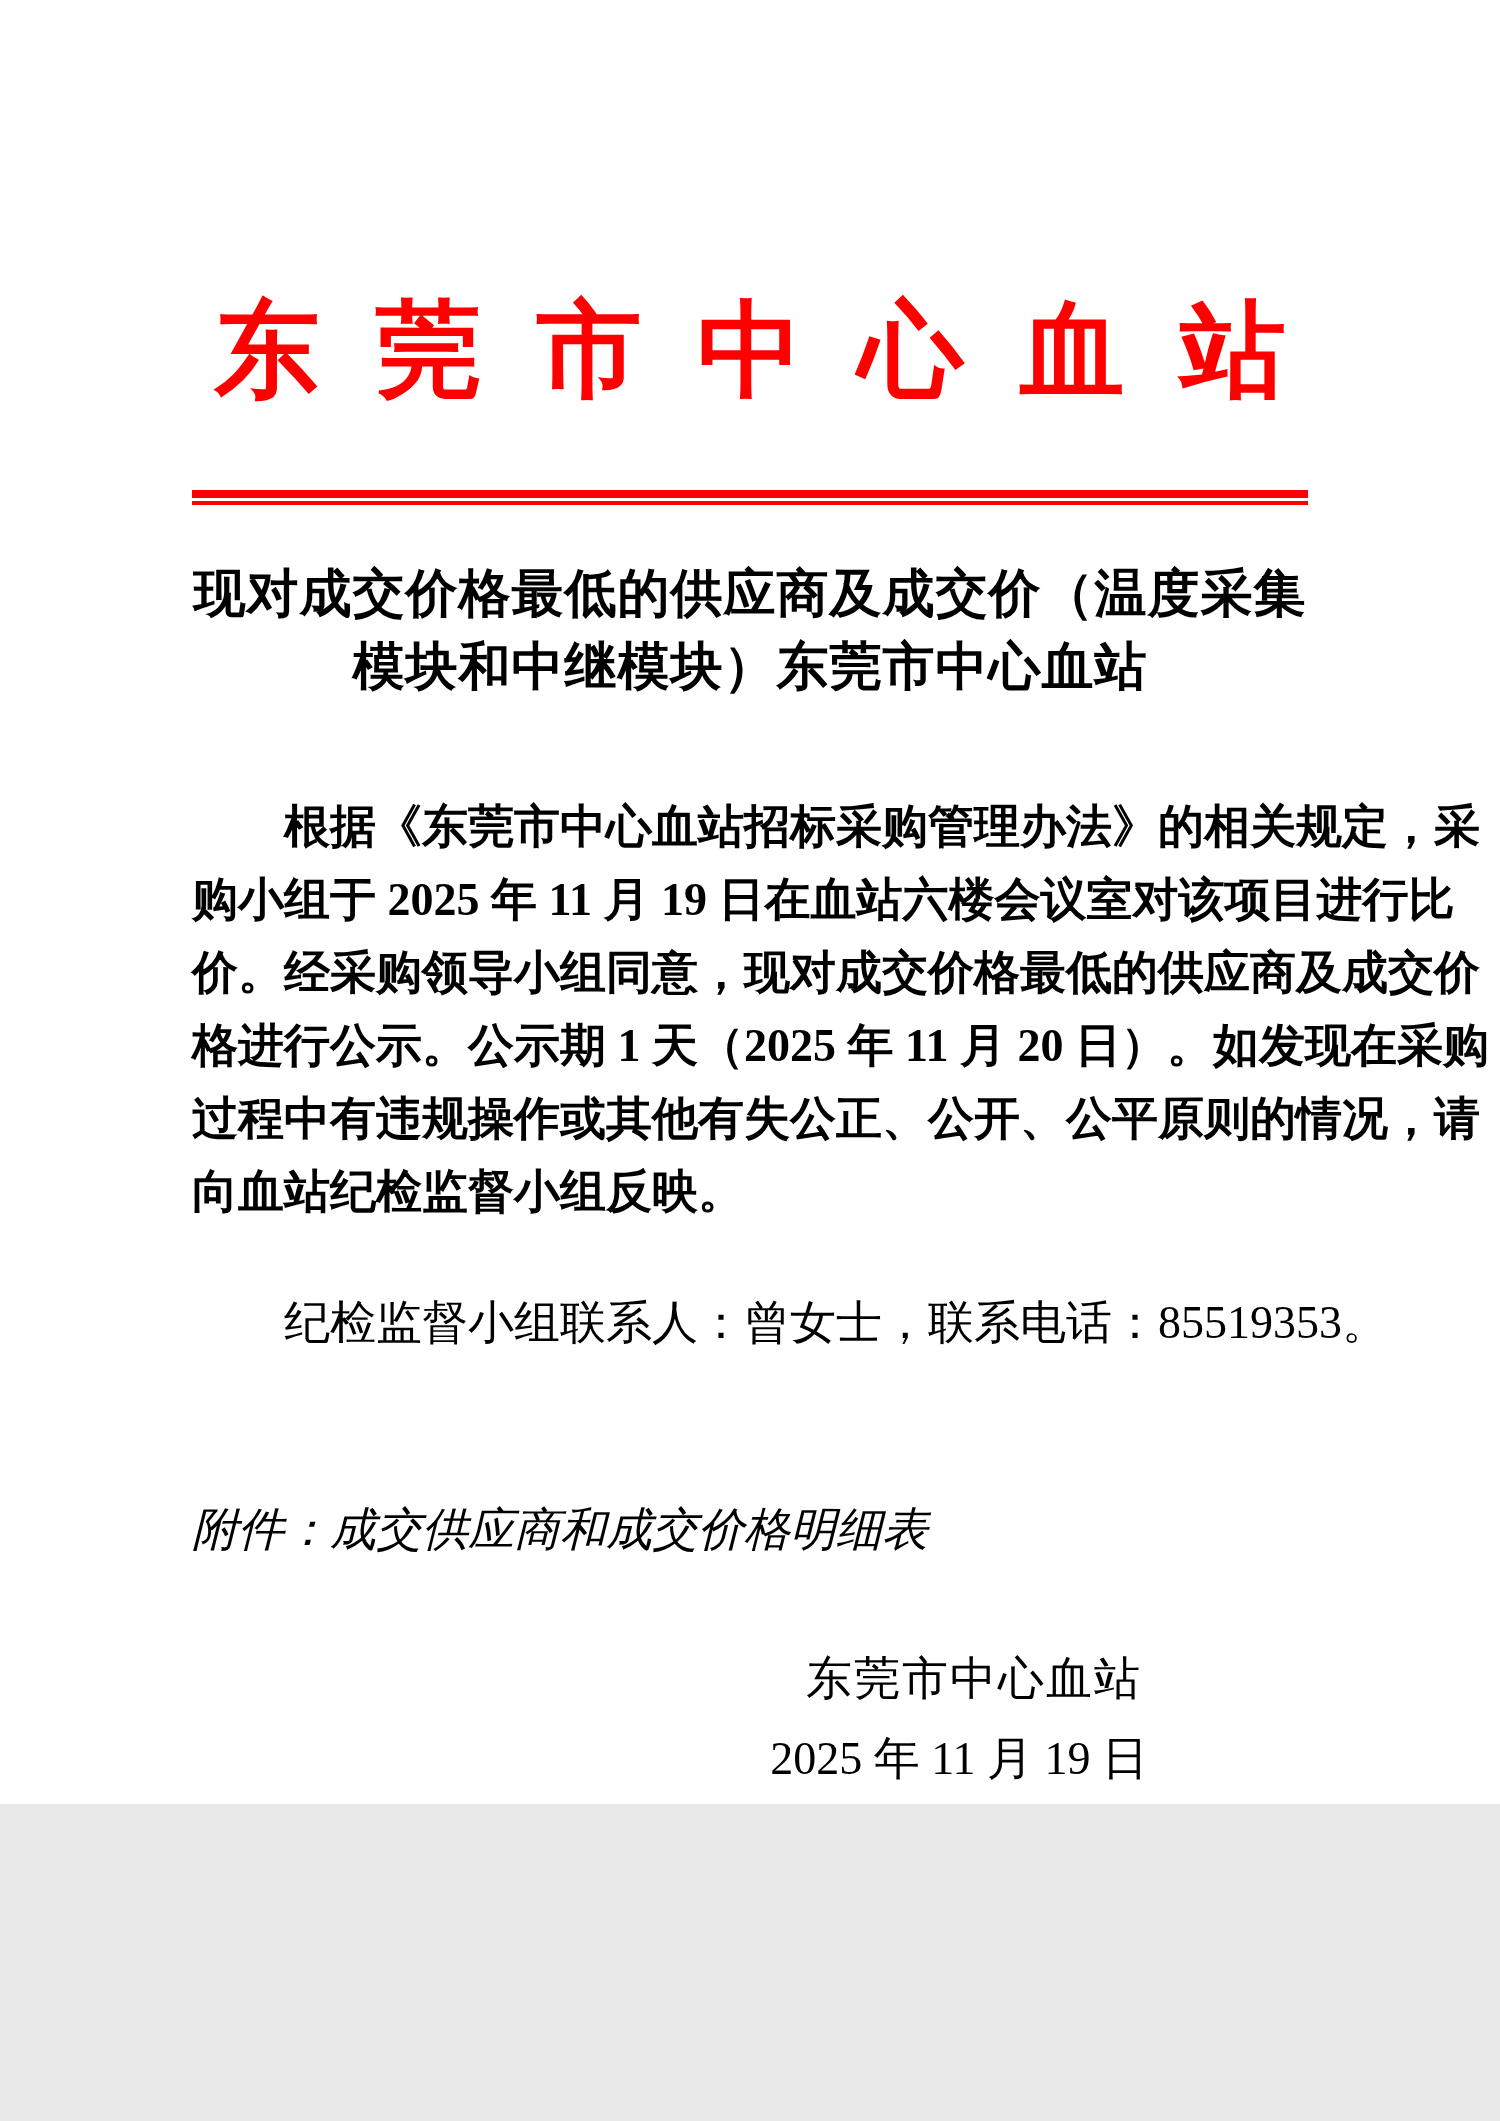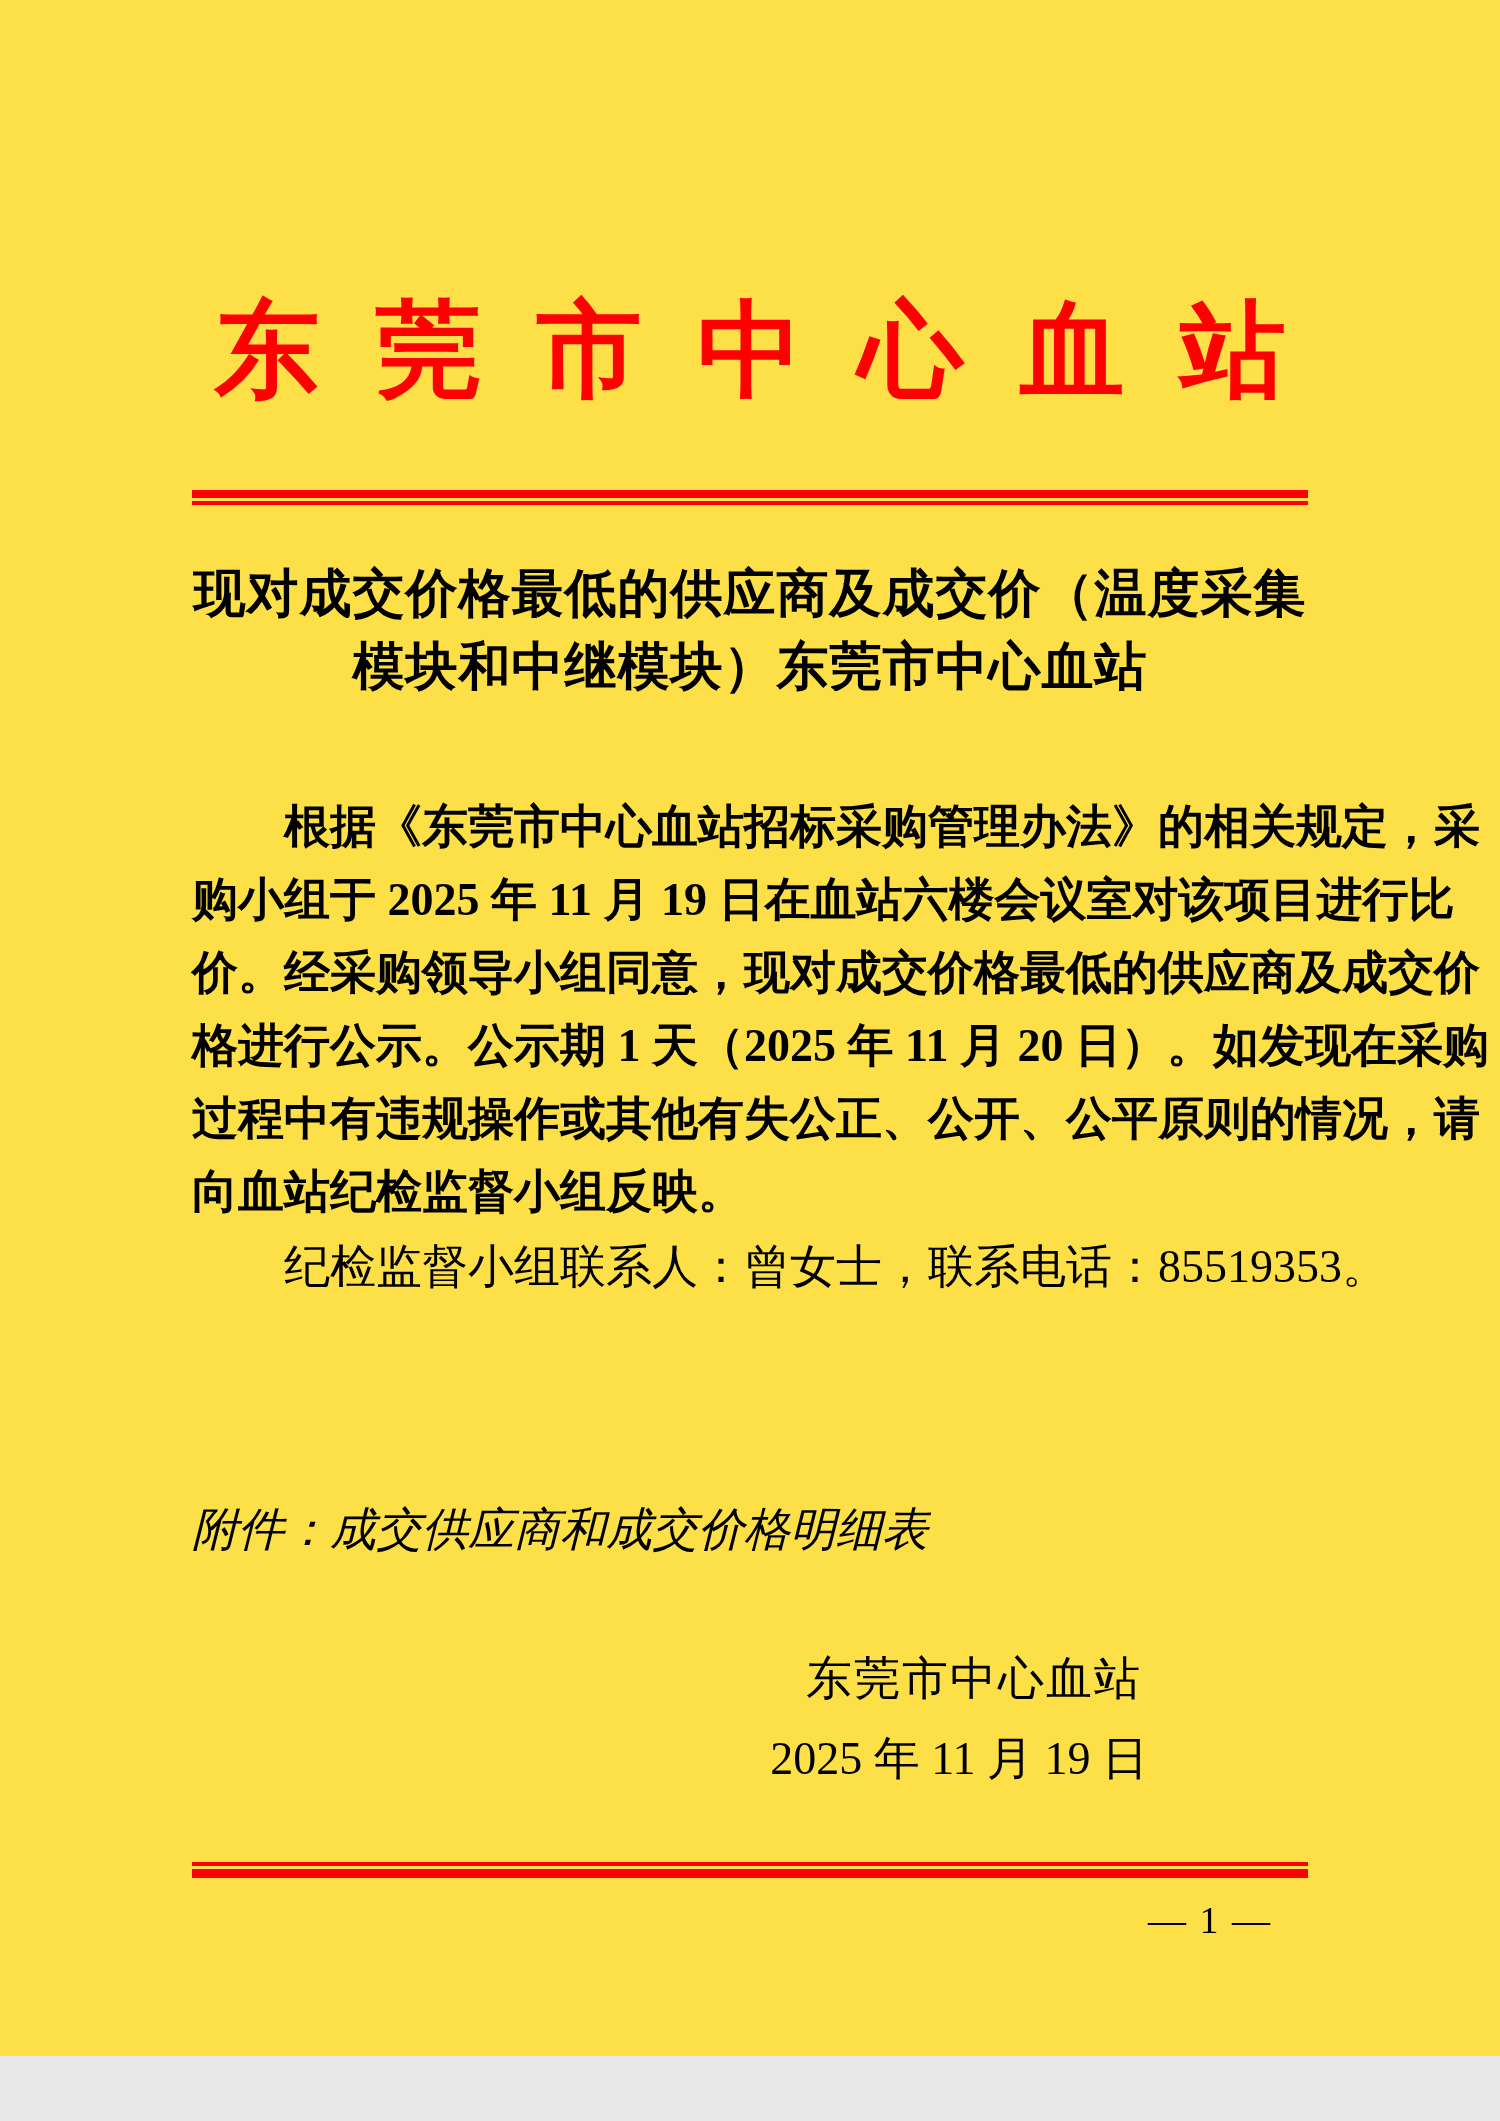--- a/index.html
+++ b/index.html
@@ -1,21 +1,21 @@
 <!DOCTYPE html>
 <html><head>
 <meta charset="utf-8">
 <style>
   html, body { margin: 0; padding: 0; background: #e8e8e8; }
   .page {
     position: relative;
     width: 1500px;
-    height: 2056px;
+    height: 1804px;
     margin: 0 auto;
-    background: #fde047;
+    background: #ffffff;
     font-family: "Liberation Serif", "DejaVu Serif", serif;
     color: #000000;
     overflow: hidden;
   }
 
   
   .masthead {
     position: absolute;
     top: 283px;
     left: 0;
@@ -70,21 +70,21 @@
     white-space: nowrap;
   }
   .body-text .line.first { text-indent: 92px; }
   .body-text .line.last {
     text-align: right;
     text-align-last: left;
   }
 
   .contact-line {
     position: absolute;
-    top: 1237px;
+    top: 1293px;
     left: 284px;
     font-size: 46px;
     line-height: 60px;
     white-space: nowrap;
   }
 
   .attachment-line {
     position: absolute;
     top: 1500px;
     left: 192px;

